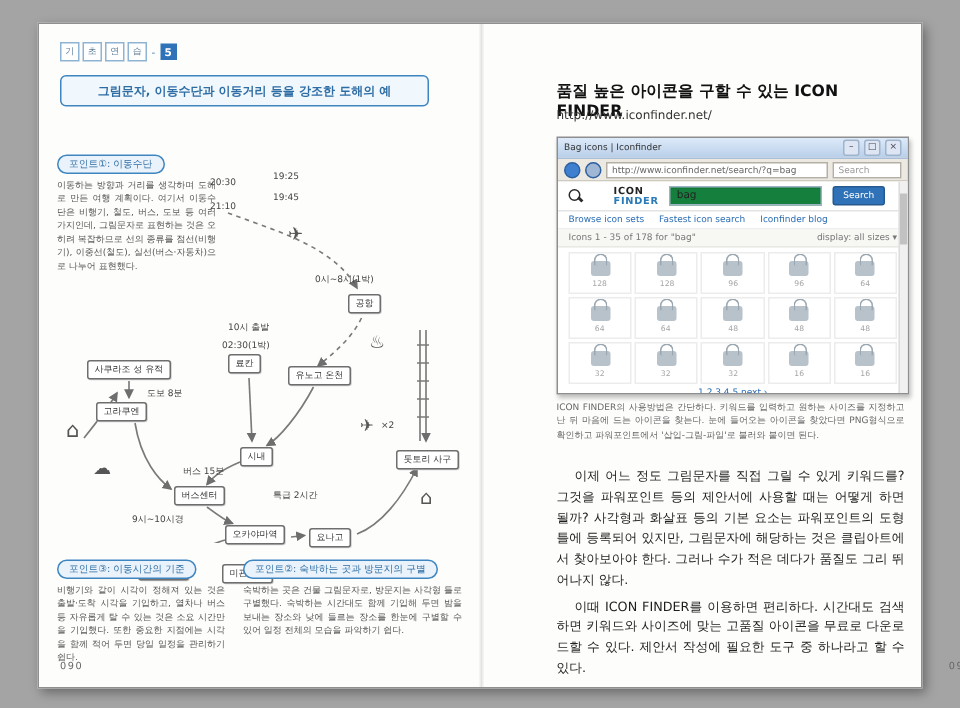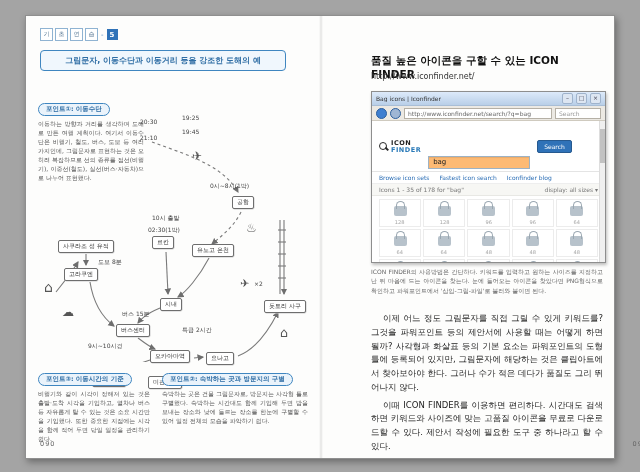--- a/index.html
+++ b/index.html
@@ -20,21 +20,21 @@
   .tab-num{width:11px;height:11px;background:#2f72b8;color:#fff;font-size:7px;font-weight:bold;
        display:flex;align-items:center;justify-content:center;}
 
   .title-box{position:absolute;left:14px;top:34px;width:236px;border:1px solid #3f86c0;border-radius:4px;
        background:#f0f7fd;color:#2e6da4;font-size:8px;font-weight:bold;text-align:center;
        padding:4px 4px;}
 
   
   .callout{position:absolute;}
   .pill{display:inline-block;border:1px solid #3f86c0;border-radius:8px;background:#eaf3fb;
-        color:#2e6da4;font-size:6.5px;font-weight:bold;padding:1px 7px;margin-bottom:3px;}
+        color:#2e6da4;font-size:6.5px;font-weight:normal;padding:1px 7px;margin-bottom:3px;}
   .callout-body{font-size:6px;line-height:1.5;color:#555;text-align:justify;}
   .co1{left:12px;top:80px;width:106px;}
   .co3{left:12px;top:350px;width:112px;}
   .co2{left:136px;top:350px;width:146px;}
 
   
   .diagram{position:absolute;left:8px;top:96px;width:277px;height:250px;}
   .diagram svg{position:absolute;left:0;top:0;}
   .dbox{position:absolute;border:1px solid #6e6e6e;border-radius:2px;background:#fff;
         font-size:6px;color:#333;padding:1px 4px;white-space:nowrap;box-shadow:0.5px 0.5px 0 #ccc;}
@@ -66,28 +66,28 @@
   .nav-circ{width:9px;height:9px;border-radius:50%;background:#3f7fd0;border:1px solid #2c5f9e;}
   .nav-circ.fwd{background:#9fb6d4;}
   .b-address{flex:1;height:9px;line-height:9px;background:#fff;border:1px solid #b5b0a6;color:#666;
         padding:0 3px;overflow:hidden;white-space:nowrap;font-size:6px;}
   .b-search{width:38px;height:9px;line-height:9px;background:#fff;border:1px solid #b5b0a6;color:#999;
         padding:0 3px;font-size:6px;}
   .b-content{position:relative;height:141px;overflow:hidden;background:#fff;}
   .b-scroll{position:absolute;right:0;top:0;bottom:0;width:5px;background:#f0f0f0;border-left:1px solid #ddd;}
   .b-thumb{position:absolute;right:0;top:8px;width:5px;height:34px;background:#c2c2c2;}
   .if-header{display:flex;align-items:center;gap:7px;padding:3px 7px 2px 7px;border-bottom:1px solid #e4e4e4;}
-  .if-logo{display:flex;align-items:center;gap:3px;}
+  .if-logo{display:flex;align-items:center;gap:21px;}
   .mag{position:relative;width:9px;height:9px;}
   .mag::before{content:"";position:absolute;left:0;top:0;width:6px;height:6px;border:1.5px solid #2a2a2a;border-radius:50%;}
   .mag::after{content:"";position:absolute;left:6px;top:6px;width:4px;height:1.5px;background:#2a2a2a;transform:rotate(45deg);}
   .if-logo-text{font-size:6.5px;font-weight:bold;line-height:1.05;color:#222;letter-spacing:.5px;}
   .if-logo-text .l2{color:#2a7ab8;}
-  .if-search-input{width:92px;height:11px;line-height:11px;border:1px solid #9db2c4;background:#fdba74;
-        padding:0 4px;font-size:7px;color:#222;box-shadow:inset 0 1px 1px rgba(0,0,0,.08);margin-top:32px;}
+  .if-search-input{width:92px;height:11px;line-height:11px;border:1px solid #9db2c4;background:#15803d;
+        padding:0 4px;font-size:7px;color:#222;box-shadow:inset 0 1px 1px rgba(0,0,0,.08);}
   .if-search-btn{height:11px;line-height:11px;padding:0 6px;background:#2f72b8;
         border:1px solid #26598f;font-size:6px;color:#fff;border-radius:2px;}
   .if-nav{display:flex;gap:10px;padding:2px 7px;font-size:6px;color:#2a6db5;border-bottom:1px solid #eee;}
   .if-info{display:flex;justify-content:space-between;padding:2px 7px;font-size:6px;color:#777;
         background:#f7f7f4;border-bottom:1px solid #e8e8e4;}
   .if-grid{display:grid;grid-template-columns:repeat(5,1fr);gap:2px;padding:3px 7px 1px 7px;}
   .cell{border:1px solid #ececec;height:26px;display:flex;flex-direction:column;align-items:center;
         justify-content:center;background:#fff;}
   .bag{position:relative;width:13px;height:10px;background:#b7c2cb;border-radius:2px;margin-top:4px;}
   .bag::before{content:"";position:absolute;top:-5px;left:2.5px;width:7px;height:7px;

